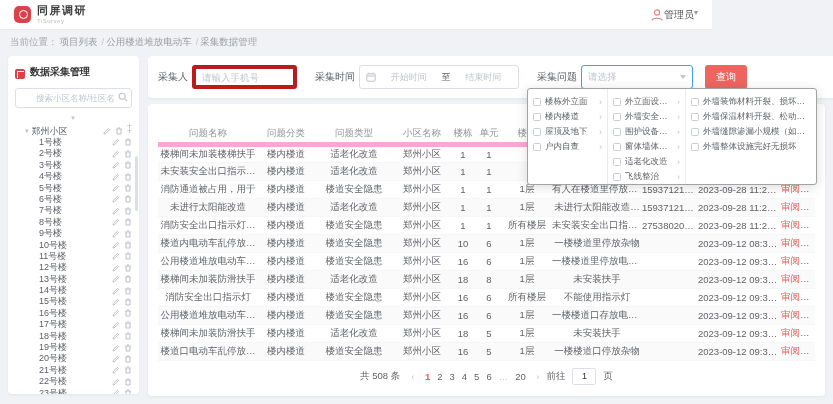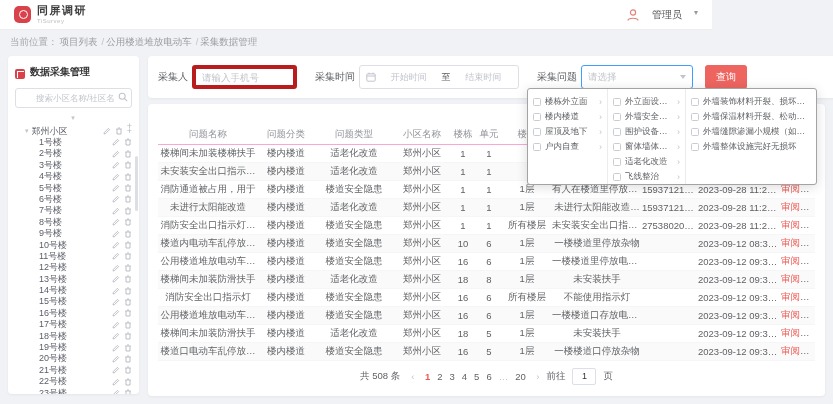--- a/index.html
+++ b/index.html
@@ -6,21 +6,21 @@
   html,body { width:833px; height:404px; overflow:hidden; }
   body { background:#f0f2f5; font-family:"Liberation Sans","DejaVu Sans",sans-serif; color:#606266; position:relative; }
 
   
   .header { position:absolute; top:0; left:0; width:712px; height:30px; background:#fff; border-bottom:1px solid #ededed; display:flex; align-items:center; padding:0 14px; z-index:30; }
   .logo-mark { width:17px; height:17px; background:#d9414b; border-radius:5px; position:relative; flex:none; }
   .logo-mark::after { content:""; position:absolute; left:5px; top:4px; width:7px; height:7px; border:1.5px solid #fff; border-radius:50%; }
   .brand { margin-left:6px; line-height:1; }
   .brand-name { font-size:11px; font-weight:bold; color:#3c3c3c; letter-spacing:1.5px; }
   .brand-sub { font-size:6px; color:#bdbdbd; letter-spacing:.5px; margin-top:2px; }
-  .user-area { margin-left:auto; display:flex; align-items:flex-start; gap:12px; cursor:pointer; }
+  .user-area { margin-left:auto; display:flex; align-items:flex-start; gap:0; cursor:pointer; }
   .user-area svg { display:block; }
   .user-name { font-size:10px; color:#555; }
   .user-caret { font-size:8px; color:#999; }
 
   
   .breadcrumb { position:absolute; top:36px; left:10px; font-size:9.5px; color:#a3a6ab; z-index:1; }
   .breadcrumb span { margin-right:2px; }
   .crumb { color:#9a9da3; }
   .crumb-sep { color:#c0c3c9; margin:0 2px; }
 
@@ -55,21 +55,21 @@
   .date-to { color:#606266; flex:none; }
   .f-select { width:112px; height:24px; border:1px solid #409eff; border-radius:3px; margin-left:4px; display:flex; align-items:center; padding:0 6px; font-size:9.5px; position:relative; background:#fff; }
   .f-select .ph { flex:1; }
   .sel-caret { width:0; height:0; border-left:3.5px solid transparent; border-right:3.5px solid transparent; border-top:4px solid #c0c4cc; flex:none; }
   .ml18 { margin-left:18px; }
   .query-btn { margin-left:12px; width:42px; height:24px; background:#ee6560; color:#fff; border:none; border-radius:3px; font-size:10px; cursor:pointer; font-family:inherit; }
 
   
   .table-card { position:absolute; left:148px; top:104px; width:677px; height:292px; background:#fff; border-radius:4px; box-shadow:0 1px 3px rgba(0,0,0,.05); padding:22px 10px 0; z-index:2; }
   table { width:100%; border-collapse:collapse; table-layout:fixed; font-size:9.5px; color:#606266; }
-  th { height:18px; font-weight:normal; color:#909399; border-bottom:1px solid #f9a8d4; white-space:nowrap; overflow:hidden; }
+  th { height:18px; font-weight:normal; color:#909399; border-bottom:5px solid #f9a8d4; white-space:nowrap; overflow:hidden; }
   td { height:18px; text-align:center; white-space:nowrap; overflow:hidden; text-overflow:ellipsis; border-bottom:1px solid #f5f6f8; }
   tbody tr:nth-child(even) { background:#fafafa; }
   .act { color:#f05a54; cursor:pointer; margin:0 3px; }
 
   
   .pager { display:flex; align-items:center; justify-content:center; gap:7px; margin-top:7px; font-size:9.5px; color:#606266; }
   .pg-total { margin-right:4px; }
   .pg-btn { min-width:13px; text-align:center; cursor:pointer; color:#606266; }
   .pg-btn.active { color:#ee5a52; font-weight:bold; }
   .pg-arrow { color:#c0c4cc; cursor:pointer; }

